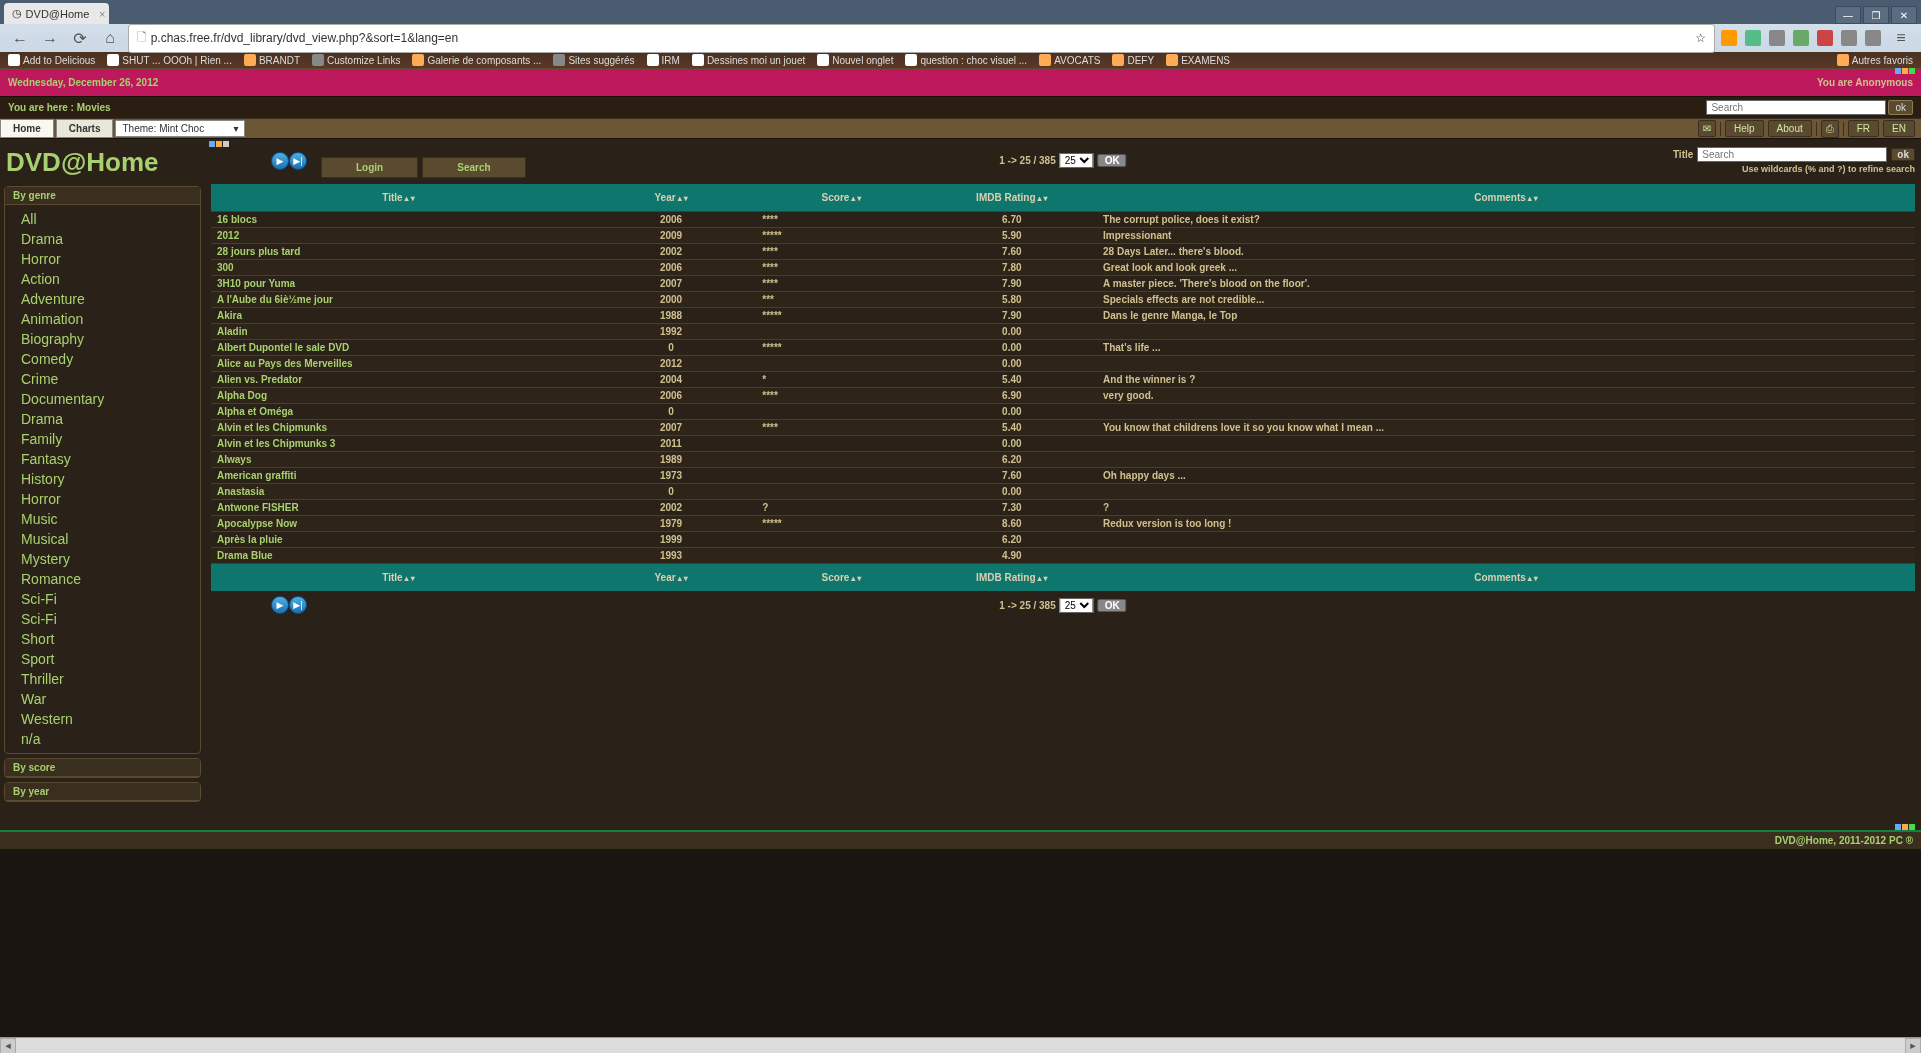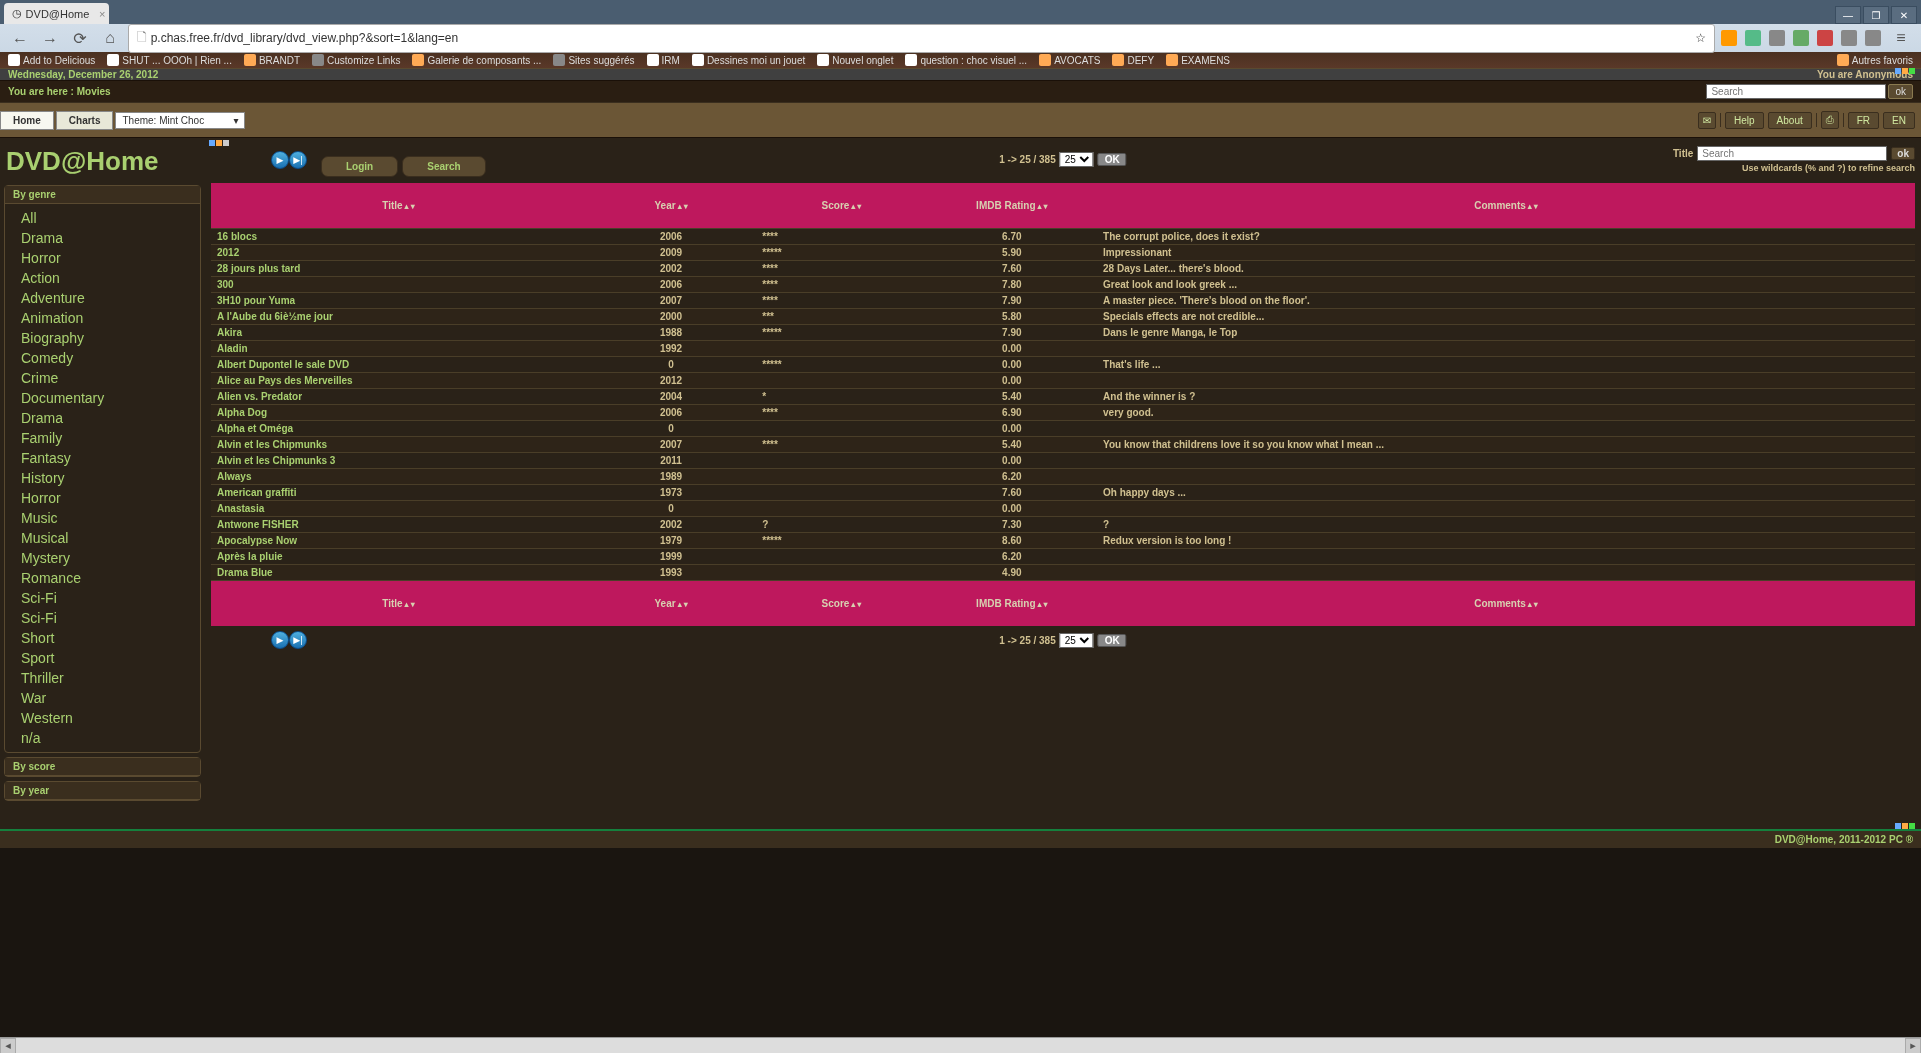--- a/index.html
+++ b/index.html
@@ -18,30 +18,30 @@
 .ext-icon { width: 16px; height: 16px; background: #888; border-radius: 2px; }
 .bookmarks-bar { display: flex; align-items: center; gap: 12px; padding: 2px 8px; background: linear-gradient(#4a3020, #5a3828); height: 16px; font-size: 10px; color: #ddd; }
 .bookmark { display: flex; align-items: center; gap: 3px; cursor: pointer; white-space: nowrap; }
 .bookmark .favicon { width: 12px; height: 12px; background: #fc0; border-radius: 2px; }
 .bookmark .favicon.folder { background: #fa5; }
 .bookmark .favicon.white { background: #fff; }
 .bookmark .favicon.gray { background: #888; }
 .bookmarks-bar .spacer { flex: 1; }
 
 .app-body { background: #2a2218; min-height: 700px; }
-.top-strip { background: #404040; border-top: 1px solid #5a4a30; border-bottom: 1px solid #1a1008; padding: 0 8px; display: flex; justify-content: space-between; align-items: center; font-size: 10px; color: #a9d070; font-weight: bold; position: relative; }
+.top-strip { background: #be185d; border-top: 1px solid #5a4a30; border-bottom: 1px solid #1a1008; padding: 8px 8px; display: flex; justify-content: space-between; align-items: center; font-size: 10px; color: #a9d070; font-weight: bold; position: relative; }
 .top-strip .right { color: #d0c090; }
 .tiny-icons { position: absolute; right: 6px; top: -1px; display: flex; gap: 1px; }
 .tiny-icon { width: 6px; height: 6px; background: #6af; }
 .breadcrumb { background: #2a1e12; padding: 3px 8px; display: flex; justify-content: space-between; align-items: center; font-size: 10px; color: #a9d070; font-weight: bold; border-bottom: 1px solid #3a2e1e; }
 .breadcrumb .search-ok { display: flex; gap: 2px; }
 .breadcrumb input { background: #fff; border: 1px solid #666; font-size: 10px; padding: 1px 4px; width: 180px; }
 .breadcrumb button { font-size: 10px; padding: 1px 6px; background: #5a4a30; color: #ddd; border: 1px solid #8a7a50; cursor: pointer; border-radius: 2px; }
 
-.menu-bar { display: flex; align-items: center; background: #6b5636; padding: 0; border-bottom: 1px solid #1a1008; height: 35px; position: relative; }
+.menu-bar { display: flex; align-items: center; background: #6b5636; padding: 0; border-bottom: 1px solid #1a1008; height: 20px; position: relative; }
 .menu-item { padding: 3px 12px; background: #e8e8d8; color: #333; font-size: 10px; font-weight: bold; border: 1px solid #888; cursor: pointer; margin-right: 2px; }
 .menu-item.active { background: #f8f8f0; }
 .theme-select { background: #fff; border: 1px solid #888; padding: 2px 6px; font-size: 10px; color: #333; width: 130px; display: flex; justify-content: space-between; align-items: center; }
 .menu-right { margin-left: auto; display: flex; gap: 4px; align-items: center; padding-right: 6px; }
 .menu-right .btn { background: #5a4a30; color: #d0e8a0; padding: 2px 8px; font-size: 10px; border: 1px solid #3a2e1e; cursor: pointer; border-radius: 2px; }
 .menu-right .sep { width: 1px; height: 14px; background: #3a2e1e; }
 
 .main-layout { display: flex; }
 .sidebar { width: 205px; padding: 4px; }
 .app-title { font-size: 26px; font-weight: bold; color: #a9d070; padding: 4px 2px 8px 2px; }
@@ -50,32 +50,32 @@
 .side-list { padding: 4px 0; }
 .side-list li { list-style: none; padding: 2px 16px; font-size: 14px; color: #a9d070; cursor: pointer; }
 
 .content { flex: 1; padding: 4px 6px; }
 .content-top { display: flex; align-items: center; gap: 4px; margin-bottom: 6px; position: relative; }
 .small-icons { display: flex; gap: 1px; position: absolute; top: -2px; left: -2px; }
 .small-icon { width: 6px; height: 6px; background: #6af; }
 .nav-controls { display: flex; align-items: center; gap: 0; margin-left: 60px; }
 .play-btn { width: 18px; height: 18px; border-radius: 50%; background: linear-gradient(#4fb0e0, #1a70b0); color: #fff; display: flex; align-items: center; justify-content: center; font-size: 9px; cursor: pointer; border: 1px solid #0a5090; }
 .auth-btns { display: flex; gap: 4px; margin-left: 10px; margin-top: 14px; }
-.auth-btn { background: #5a4a30; color: #a9d070; padding: 4px 24px; font-size: 10px; border: 1px solid #3a2e1e; border-radius: 7px; cursor: pointer; font-weight: bold; }
+.auth-btn { background: #5a4a30; color: #a9d070; padding: 4px 34px; font-size: 10px; border: 1px solid #3a2e1e; border-radius: 1px; cursor: pointer; font-weight: bold; }
 .pagination { position: absolute; left: 50%; transform: translateX(-50%); display: flex; align-items: center; gap: 4px; font-size: 10px; color: #d0c090; font-weight: bold; }
 .pagination select { font-size: 10px; background: #fff; border: 1px solid #666; }
 .pagination .ok { background: #888; color: #fff; padding: 0 6px; border: 1px solid #555; font-size: 10px; cursor: pointer; border-radius: 2px; }
 .title-search { position: absolute; right: 0; display:flex; flex-direction:column; align-items:flex-end; gap: 2px; }
 .title-search .row { display:flex; align-items:center; gap:4px; font-size:10px; font-weight:bold; color:#d0c090; }
 .title-search input { background:#fff; border:1px solid #666; font-size:10px; padding:1px 4px; width:190px; }
 .title-search .ok { background:#5a4a30; color:#ddd; padding:0 5px; border:1px solid #3a2e1e; font-size:10px; cursor:pointer; border-radius:2px; }
 .title-search .hint { font-size: 9px; color: #d0c090; font-weight: bold; }
 
 table.movies { width: 100%; border-collapse: collapse; font-size: 10px; }
-table.movies tr.head th { background: #be185d; color: #d8d0b0; padding: 17px 6px; font-weight: bold; text-align: center; }
+table.movies tr.head th { background: #0f766e; color: #d8d0b0; padding: 8px 6px; font-weight: bold; text-align: center; }
 table.movies tr.head th .sort { color: #d8d0b0; font-size: 8px; margin-left: 2px; cursor: pointer; }
 table.movies td { border-top: 1px solid #4a3e28; border-bottom: 1px solid #4a3e28; padding: 2px 6px; color: #d0c090; font-weight: bold; }
 table.movies td.title { color: #a9d070; }
 table.movies td.year, table.movies td.rating { text-align: center; }
 table.movies td.score { color: #d0c090; }
 table.movies tr:nth-child(even) td { background: #2e2418; }
 .col-title { width: 22%; }
 .col-year { width: 10%; }
 .col-score { width: 10%; }
 .col-rating { width: 10%; }

